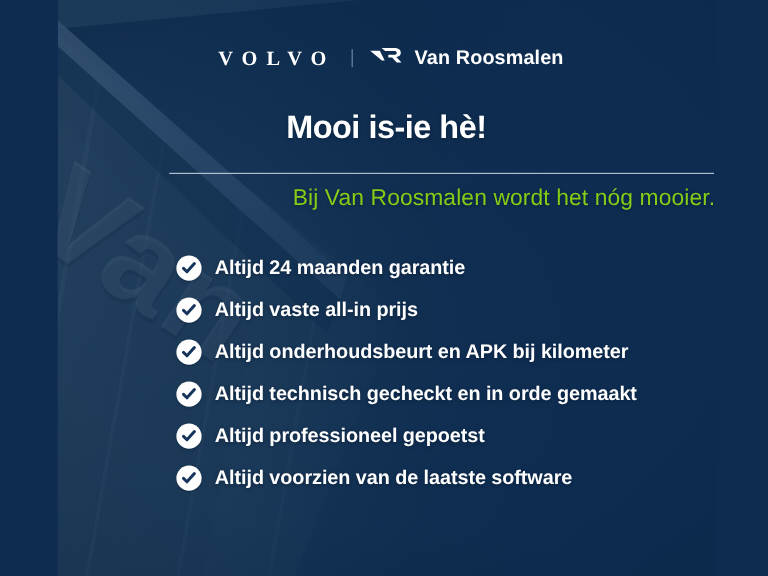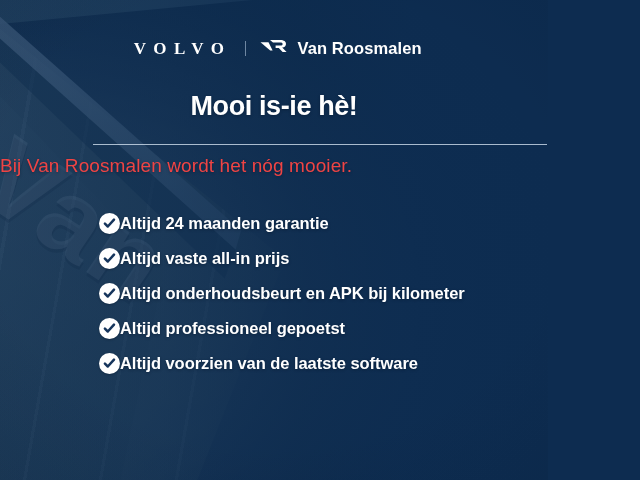--- a/index.html
+++ b/index.html
@@ -7,20 +7,21 @@
     padding: 0;
     background: #0d2c50;
   }
   #stage {
     position: relative;
     width: 548px;
     height: 480px;
     overflow: hidden;
     background: #0d2c50;
     font-family: "Liberation Sans", sans-serif;
+    margin-left: 48px;
     -webkit-font-smoothing: antialiased;
   }
 
   
   .bg-layer {
     position: absolute;
     inset: 0;
     pointer-events: none;
   }
   
@@ -160,41 +161,42 @@
     left: 93px;
     width: 454px;
     height: 1px;
     background: rgba(214,228,242,.78);
   }
   .subhead {
     position: absolute;
     top: 155px;
     left: 0;
     right: 0;
-    text-align: left;
-    color: #ef4444;
+    text-align: right;
+    color: #84cc16;
     font-size: 19px;
     font-weight: 400;
     letter-spacing: .1px;
     text-shadow: 0 1px 3px rgba(4,20,40,.4);
   }
 
   
   .checklist {
     position: absolute;
     top: 212px;
     left: 99px;
     right: 12px;
     display: flex;
     flex-direction: column;
     gap: 12px;
   }
   .check-item {
     display: flex;
     align-items: center;
+    gap: 11px;
     height: 23px;
   }
   .check-icon {
     flex: 0 0 auto;
     width: 21px;
     height: 21px;
     border-radius: 50%;
     background: #ffffff;
     display: flex;
     align-items: center;
@@ -272,20 +274,28 @@
             </svg>
           </span>
           <span class="check-label">Altijd onderhoudsbeurt en APK bij kilometer</span>
         </div>
         <div class="check-item">
           <span class="check-icon">
             <svg width="13" height="13" viewBox="0 0 13 13" aria-hidden="true">
               <path d="M1.9 6.6 L4.8 9.5 L11.0 2.6" fill="none" stroke="#16355c" stroke-width="2.5" stroke-linecap="round" stroke-linejoin="round"></path>
             </svg>
           </span>
+          <span class="check-label">Altijd technisch gecheckt en in orde gemaakt</span>
+        </div>
+        <div class="check-item">
+          <span class="check-icon">
+            <svg width="13" height="13" viewBox="0 0 13 13" aria-hidden="true">
+              <path d="M1.9 6.6 L4.8 9.5 L11.0 2.6" fill="none" stroke="#16355c" stroke-width="2.5" stroke-linecap="round" stroke-linejoin="round"></path>
+            </svg>
+          </span>
           <span class="check-label">Altijd professioneel gepoetst</span>
         </div>
         <div class="check-item">
           <span class="check-icon">
             <svg width="13" height="13" viewBox="0 0 13 13" aria-hidden="true">
               <path d="M1.9 6.6 L4.8 9.5 L11.0 2.6" fill="none" stroke="#16355c" stroke-width="2.5" stroke-linecap="round" stroke-linejoin="round"></path>
             </svg>
           </span>
           <span class="check-label">Altijd voorzien van de laatste software</span>
         </div>

